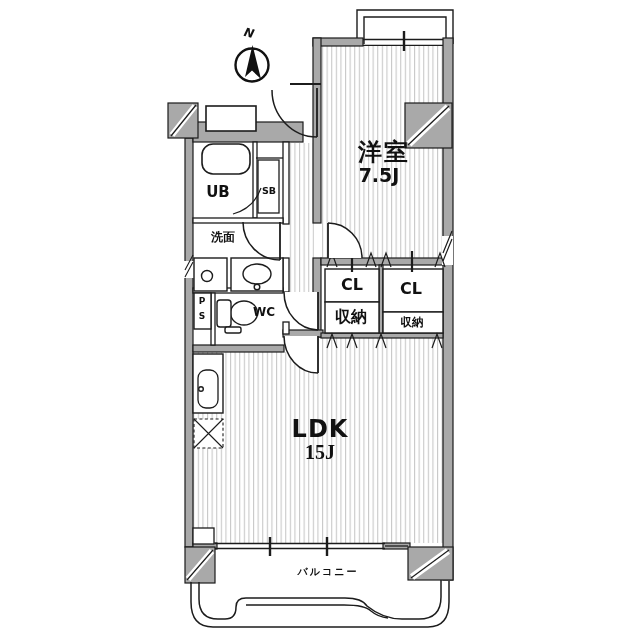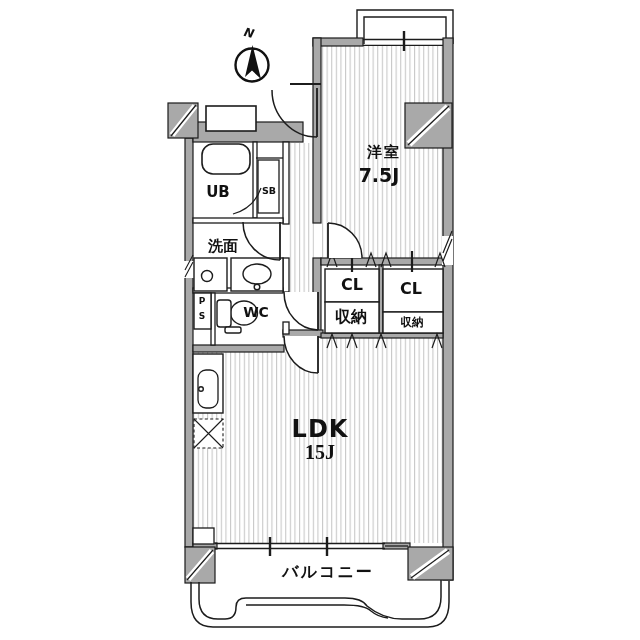--- a/index.html
+++ b/index.html
@@ -2,33 +2,33 @@
 <html><head>
 <meta charset="utf-8">
 <style>
   html,body{margin:0;padding:0;background:#ffffff;}
   .stage{position:relative;width:640px;height:640px;background:#ffffff;overflow:hidden;
          font-family:"DejaVu Sans",sans-serif;}
   .stage svg{position:absolute;left:0;top:0;}
   .lb{position:absolute;transform:translate(-50%,-50%);font-weight:bold;color:#111;
       white-space:nowrap;line-height:1;}
   #lb-n{left:249px;top:33px;font-size:12px;font-style:italic;transform:translate(-50%,-50%) rotate(14deg);}
-  #lb-west{left:384px;top:152px;font-size:15px;letter-spacing:2px;}
+  #lb-west{left:384px;top:152px;font-size:24px;letter-spacing:2px;}
   #lb-west-size{left:379px;top:175px;font-size:19px;}
   #lb-cl-l{left:352px;top:285px;font-size:16px;}
   #lb-st-l{left:351px;top:317px;font-size:16px;}
   #lb-cl-r{left:411px;top:289px;font-size:16px;}
   #lb-st-r{left:412px;top:323px;font-size:11.5px;}
   #lb-ldk{left:320px;top:429px;font-size:24px;letter-spacing:1px;}
   #lb-ldk-size{left:320px;top:452px;font-size:20px;font-family:Liberation Serif, serif;}
-  #lb-balc{left:328px;top:572px;font-size:16px;letter-spacing:2px;font-weight:600;}
+  #lb-balc{left:328px;top:572px;font-size:10px;letter-spacing:2px;font-weight:600;}
   #lb-ub{left:218px;top:192px;font-size:15px;}
   #lb-sb{left:269px;top:191px;font-size:9.5px;font-weight:700;}
-  #lb-wash{left:223px;top:246px;font-size:15px;}
-  #lb-wc{left:256px;top:312px;font-size:14px;}
+  #lb-wash{left:223px;top:238px;font-size:12px;font-family:Liberation Mono, monospace;}
+  #lb-wc{left:264px;top:312px;font-size:12px;}
   #lb-p{left:202px;top:301px;font-size:9px;}
   #lb-s{left:202px;top:316px;font-size:9px;}
 </style>
 </head>
 <body>
 
 <div class="stage">
 
 <svg width="640" height="640" viewBox="0 0 640 640">
   <defs>

